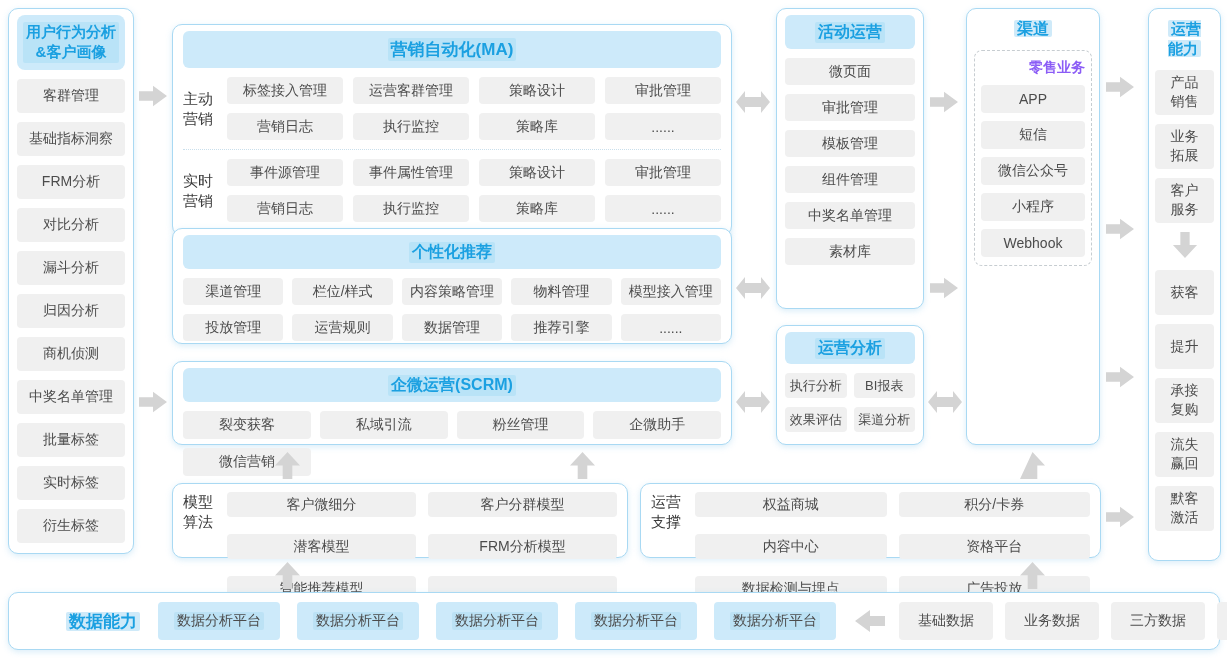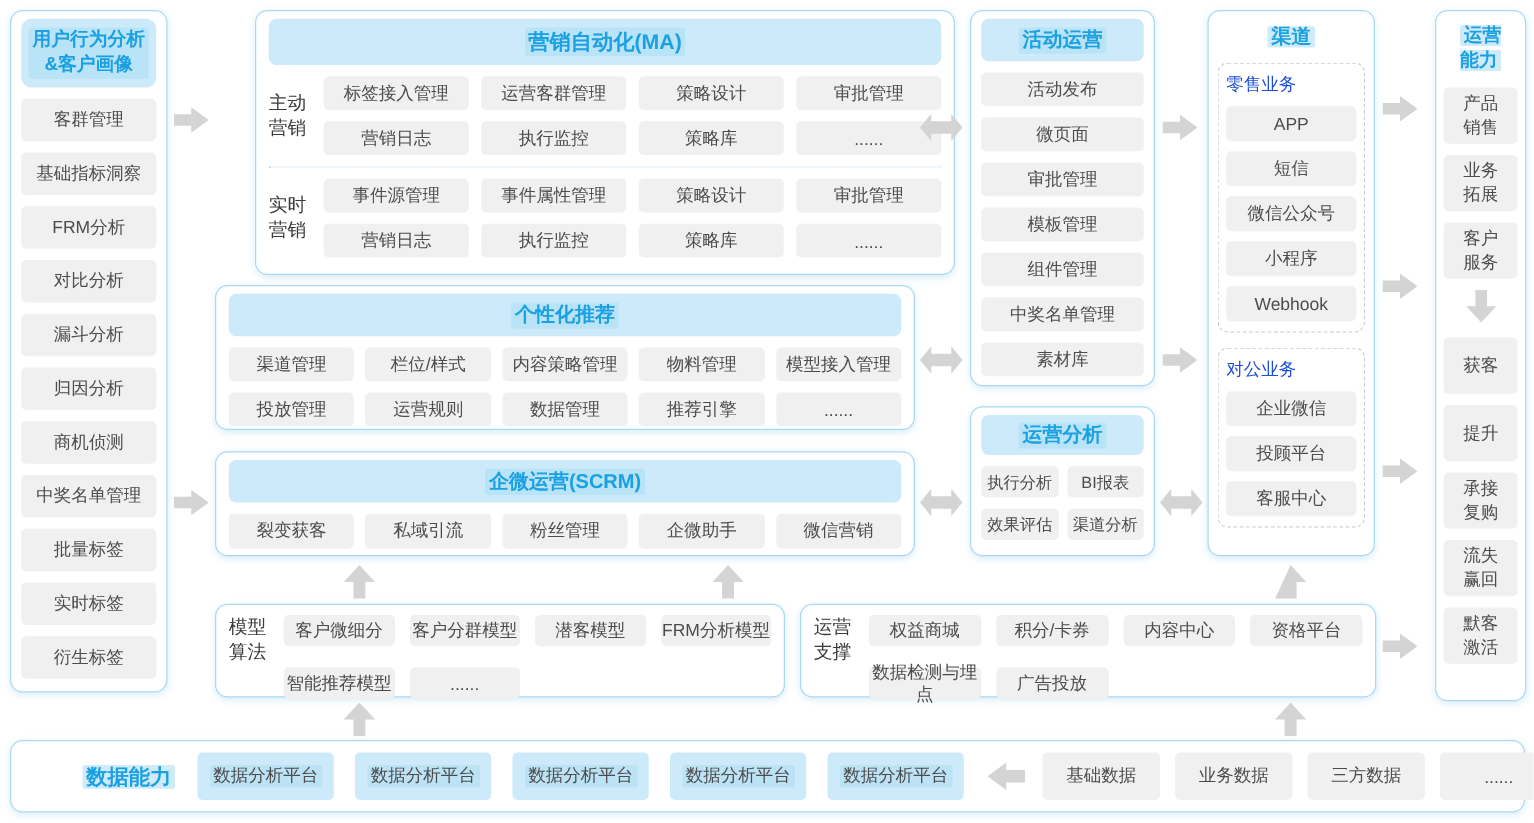--- a/index.html
+++ b/index.html
@@ -12,67 +12,67 @@
   .hl{background:#b9e3f7;padding:0 3px;border-radius:2px;}
   .hlw{background:#cfeaf9;padding:0 3px;border-radius:2px;}
   .box{background:#f0f0f0;border-radius:4px;color:#4c4c4c;display:flex;
     align-items:center;justify-content:center;text-align:center;box-sizing:border-box;}
   .pre{white-space:pre-line;}
   
   .lp{left:8px;top:8px;width:126px;height:546px;padding:6px 8px;}
   .lp-title{border-radius:8px;font-size:15px;line-height:1.35;padding:7px 0;margin-bottom:2px;}
   .lp .box{height:34px;margin-top:9px;font-size:14px;}
   
-  .ma{left:172px;top:8px;width:560px;height:212px;padding:6px 10px;margin-left:32px;}
+  .ma{left:172px;top:24px;width:560px;height:212px;padding:6px 10px;}
   .ma-band{height:37px;font-size:17px;}
   .ma-row{display:flex;align-items:center;padding:9px 0;}
   .ma-row+.ma-row{border-top:1px dotted #c9dfec;}
   .row-label{width:36px;font-weight:normal;color:#3a3a3a;font-size:15px;line-height:1.3;flex:none;}
   .cells4{flex:1;display:grid;grid-template-columns:repeat(4,1fr);gap:9px 10px;margin-left:8px;}
   .ma .box,.rc .box{height:27px;font-size:14px;}
   
   .rc{left:172px;top:228px;width:560px;height:116px;padding:6px 10px;}
   .rc-band{height:34px;font-size:16px;}
   .cells5{display:grid;grid-template-columns:repeat(5,1fr);gap:9px 9px;margin-top:9px;}
   
   .sc{left:172px;top:361px;width:560px;height:84px;padding:6px 10px;}
   .sc-band{height:34px;font-size:16px;}
-  .sc-row{display:grid;grid-template-columns:repeat(5,1fr);gap:9px;margin-top:9px;}
+  .sc-row{display:grid;grid-template-columns:repeat(4,1fr);gap:9px;margin-top:9px;}
   .sc .box{height:28px;font-size:14px;}
   
   .strip{display:flex;padding:8px 10px;}
   .md{left:172px;top:483px;width:456px;height:75px;}
   .sp{left:640px;top:483px;width:461px;height:75px;}
-  .cells3{flex:1;display:grid;grid-template-columns:repeat(4,1fr);gap:17px 12px;margin-left:8px;}
+  .cells3{flex:1;display:grid;grid-template-columns:repeat(2,1fr);gap:17px 12px;margin-left:8px;}
   .strip .box{height:25px;font-size:14px;}
   
   .ac{left:776px;top:8px;width:148px;height:301px;padding:6px 8px;}
   .ac-band{height:34px;font-size:16px;}
   .ac .box{height:27px;margin-top:9px;font-size:14px;}
   
   .an{left:776px;top:325px;width:148px;height:120px;padding:6px 8px;}
   .an-band{height:32px;font-size:16px;}
   .an-grid{display:grid;grid-template-columns:1fr 1fr;gap:9px 7px;margin-top:9px;}
   .an .box{height:25px;font-size:13px;}
   
   .ch{left:966px;top:8px;width:134px;height:437px;padding:8px 7px;}
   .ch-title{color:#1ba0e1;font-weight:bold;font-size:16px;text-align:center;margin:2px 0 10px;}
   .dash{border:1px dashed #c7cdd1;border-radius:8px;padding:8px 6px;}
   .dash+.dash{margin-top:12px;}
-  .dash-title{font-weight:normal;color:#1d4ed8;font-size:14px;text-align:left;margin-bottom:2px;}
+  .dash-title{font-weight:bold;color:#8b5cf6;font-size:14px;text-align:right;margin-bottom:2px;}
   .ch .box{height:28px;margin-top:8px;font-size:14px;}
   
   .cp{left:1148px;top:8px;width:73px;height:553px;padding:6px 6px;}
   .cp-title{color:#1ba0e1;font-weight:bold;font-size:15px;line-height:1.35;text-align:center;margin:4px 0 10px;}
   .cp .box{min-height:45px;margin-bottom:9px;font-size:14px;line-height:1.35;padding:2px;}
   .cp-arrow{display:flex;justify-content:center;margin:4px 0 12px;}
   
   .dl{left:8px;top:592px;width:1212px;height:58px;display:flex;align-items:center;padding:0 12px;}
   .dl-title{color:#1ba0e1;font-weight:bold;font-size:17px;margin:0 18px 0 14px;flex:none;padding-left:31px;}
-  .plat{width:109px;height:38px;background:#cdeafa;border-radius:4px;color:#4c4c4c;font-size:14px;
+  .plat{width:122px;height:38px;background:#cdeafa;border-radius:4px;color:#4c4c4c;font-size:14px;
     display:flex;align-items:center;justify-content:center;margin-right:17px;flex:none;}
   .plat .hl{background:#bce2f5;}
   .src{width:94px;height:38px;font-size:14px;margin-right:12px;flex:none;}
   .dl-arrow{margin:0 14px 0 2px;flex:none;display:flex;}
   
   .arrow{position:absolute;line-height:0;}
   .arrow svg{display:block;}
 </style>
 </head>
 <body>
@@ -183,21 +183,20 @@
       <div class="box">资格平台</div>
       <div class="box">数据检测与埋点</div>
       <div class="box">广告投放</div>
     </div>
   </div>
 
   <div class="panel ac">
     <div class="band ac-band">
         <span class="hl">活动运营</span>
       </div>
-    <div class="box">活动发布</div>
     <div class="box">微页面</div>
     <div class="box">审批管理</div>
     <div class="box">模板管理</div>
     <div class="box">组件管理</div>
     <div class="box">中奖名单管理</div>
     <div class="box">素材库</div>
   </div>
 
   <div class="panel an">
     <div class="band an-band">
@@ -213,26 +212,20 @@
 
   <div class="panel ch">
     <div class="ch-title"><span class="hlw">渠道</span></div>
     <div class="dash">
       <div class="dash-title">零售业务</div>
       <div class="box">APP</div>
       <div class="box">短信</div>
       <div class="box">微信公众号</div>
       <div class="box">小程序</div>
       <div class="box">Webhook</div>
-    </div>
-    <div class="dash">
-      <div class="dash-title">对公业务</div>
-      <div class="box">企业微信</div>
-      <div class="box">投顾平台</div>
-      <div class="box">客服中心</div>
     </div>
   </div>
 
   <div class="panel cp">
     <div class="cp-title pre"><span class="hlw pre">运营
 能力</span></div>
     <div class="box pre">产品
 销售</div>
     <div class="box pre">业务
 拓展</div>

